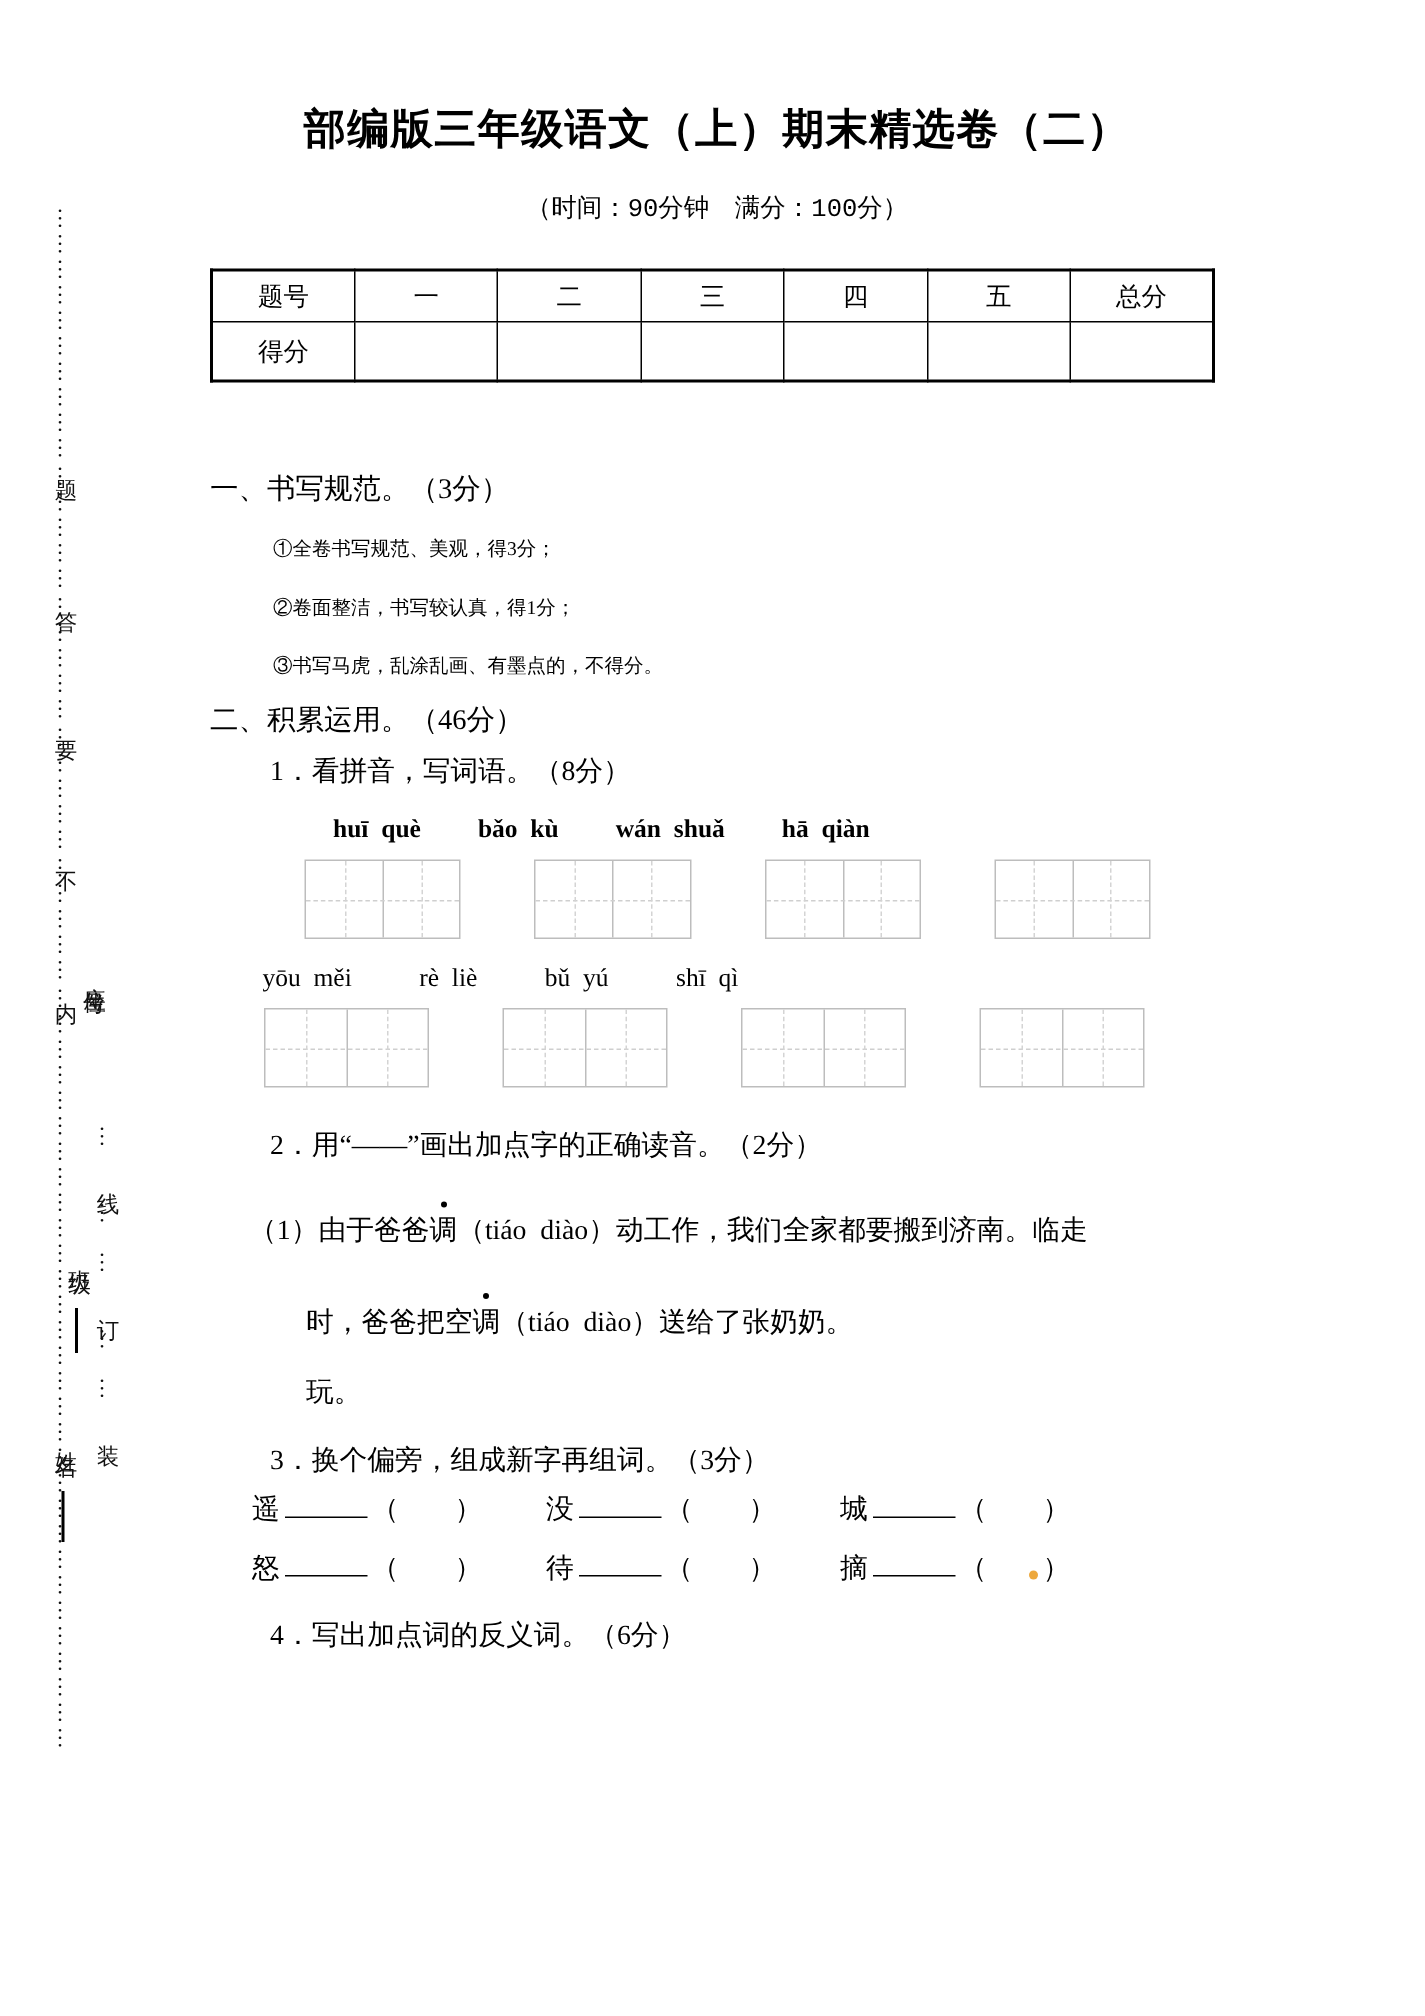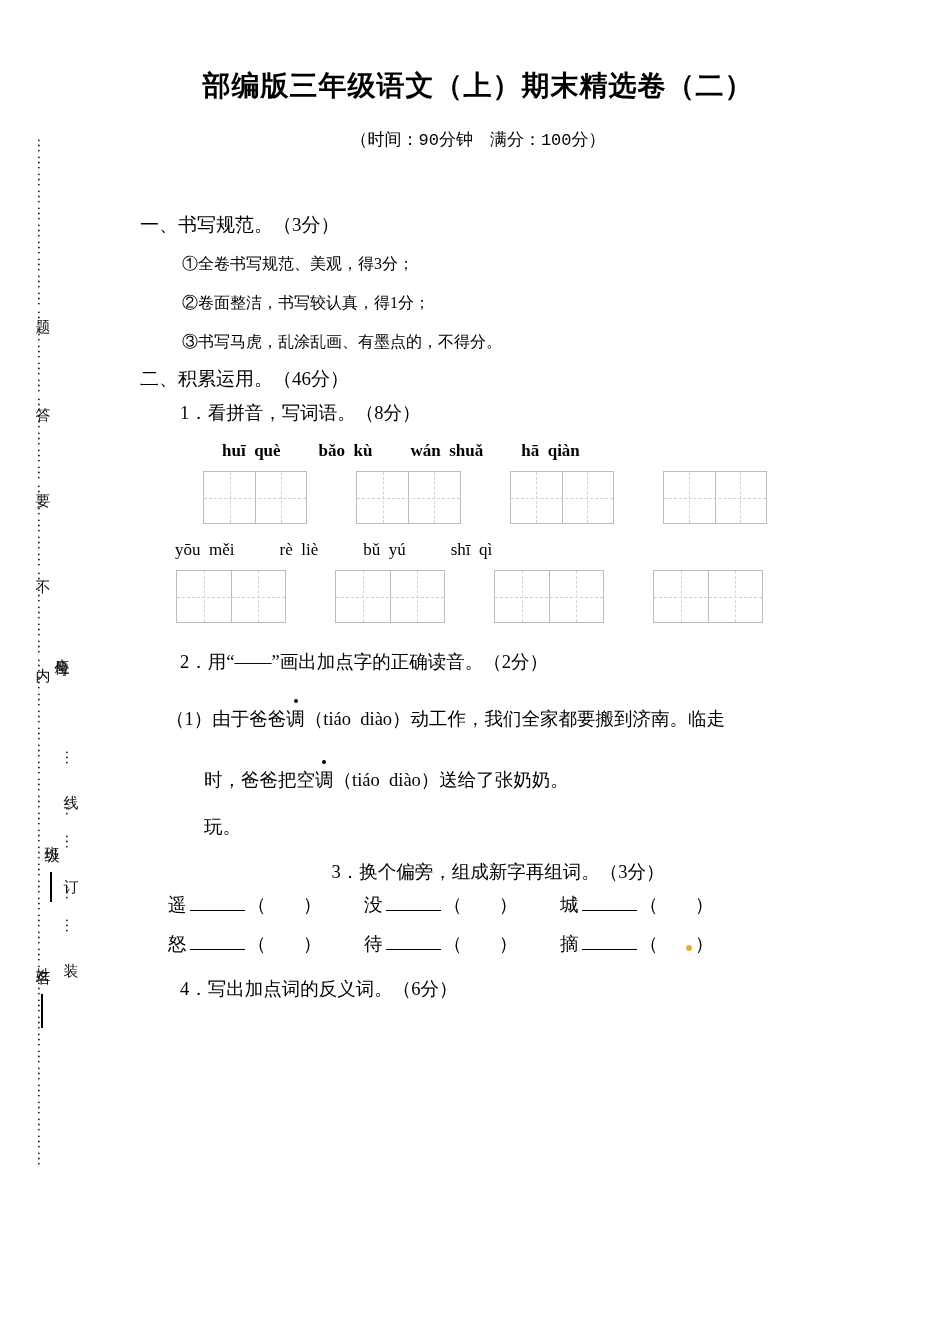--- a/index.html
+++ b/index.html
@@ -42,25 +42,25 @@
     margin-top:26px; border-collapse:collapse; width:670px;
     table-layout:fixed; border:2px solid #000;
   }
   .score-table td { border:1px solid #000; text-align:center; font-size:17px; padding:0; }
   .score-table tr.header-row td { height:33px; }
   .score-table tr.score-row  td { height:38px; }
 
   .s-title { font-size:19px; line-height:27px; margin:0; }
   .s1-title { margin-top:58px; }
   .s2-title { margin-top:10px; }
-  .s1-item { font-size:16px; line-height:27px; margin:12px 0 0 42px; white-space:pre-wrap; }
+  .s1-item { font-size:13px; line-height:27px; margin:12px 0 0 42px; white-space:pre-wrap; }
   .q-title { font-size:18.5px; line-height:27px; white-space:pre-wrap; }
   .q1-title { margin:8px 0 0 40px; }
   .q2-title { margin:26px 0 0 40px; }
-  .q3-title { margin:18px 0 0 40px;text-align:center; }
+  .q3-title { margin:18px 0 0 40px; }
   .q4-title { margin:18px 0 0 40px; }
 
   .pinyin-row { display:flex; font-size:17px; line-height:24px; white-space:pre; }
   .pinyin-row.r1 { margin-top:12px; padding-left:82px;font-weight:bold; }
   .pinyin-row.r2 { margin-top:14px; padding-left:35px; }
   .pinyin-row.r1 .pw { margin-right:38px; }
   .pinyin-row.r2 .pw { margin-right:45px; }
 
   .grid-row { display:flex; margin-top:8px; }
   .grid-row.r1 { padding-left:63px; }
@@ -105,20 +105,42 @@
   <div class="seal-field seal-banji">班级</div>
   <div class="seal-blank seal-blank-b"></div>
   <div class="seal-field seal-xingming">姓名</div>
   <div class="seal-blank seal-blank-x"></div>
 
   <div class="content">
 
     <h1 class="title">部编版三年级语文（上）期末精选卷（二）</h1>
     <div class="subtitle">（时间：90分钟　满分：100分）</div>
 
+    <table class="score-table">
+      <tbody>
+          <tr class="header-row">
+        <td>题号</td>
+        <td>一</td>
+        <td>二</td>
+        <td>三</td>
+        <td>四</td>
+        <td>五</td>
+        <td>总分</td>
+      </tr>
+      <tr class="score-row">
+        <td>得分</td>
+        <td></td>
+        <td></td>
+        <td></td>
+        <td></td>
+        <td></td>
+        <td></td>
+      </tr>
+    </tbody>
+      </table>
 
     <div class="s-title s1-title">一、书写规范。（3分）</div>
     <div class="s1-item">①全卷书写规范、美观，得3分；</div>
     <div class="s1-item">②卷面整洁，书写较认真，得1分；</div>
     <div class="s1-item">③书写马虎，乱涂乱画、有墨点的，不得分。</div>
 
     <div class="s-title s2-title">二、积累运用。（46分）</div>
     <div class="q-title q1-title">1．看拼音，写词语。（8分）</div>
 
     <div class="pinyin-row r1">

